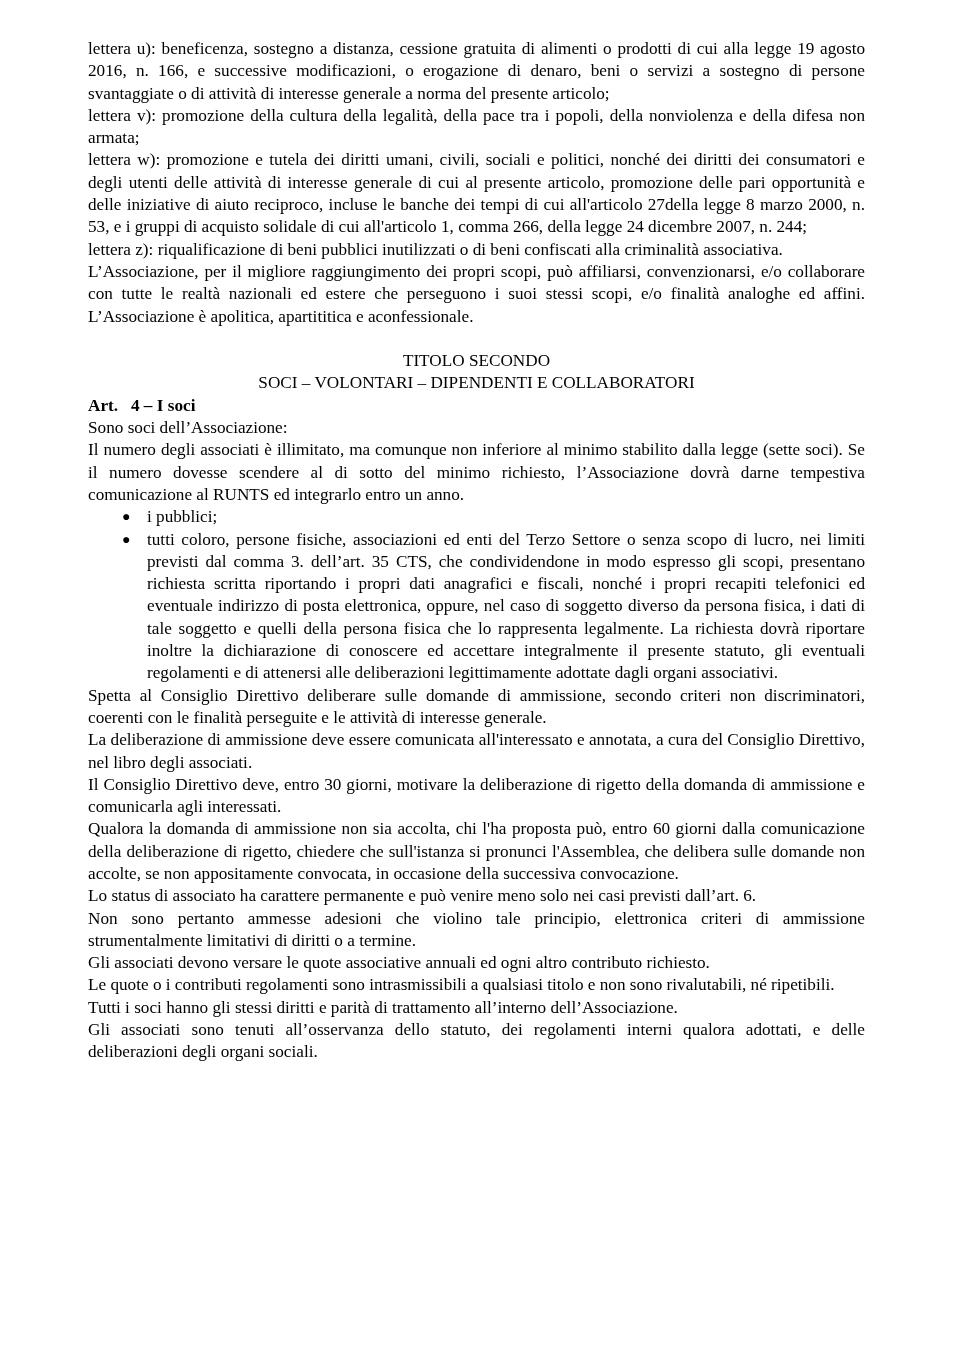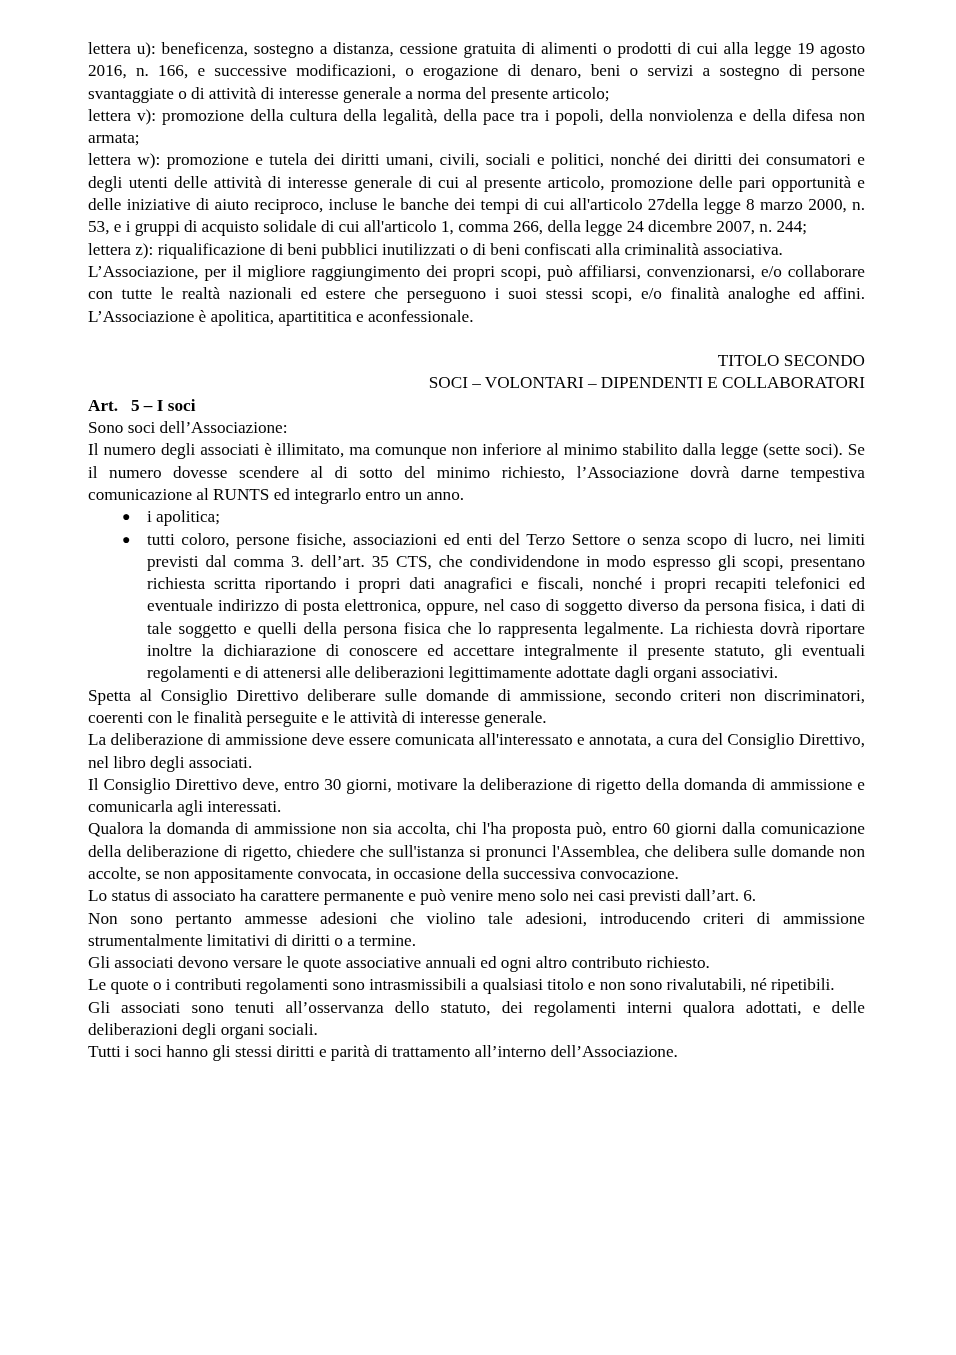--- a/index.html
+++ b/index.html
@@ -9,21 +9,21 @@
     left: 88px;
     top: 38px;
     width: 777px;
     font-family: "Liberation Serif", serif;
     font-size: 17.2px;
     line-height: 22.3px;
     color: #000000;
   }
   .para { margin: 0; text-align: justify; }
   .spacer { height: 22.3px; }
-  .center { text-align: right; margin: 0; }
+  .center { text-align: center; margin: 0; }
   .art-heading { font-weight: bold; margin: 0; white-space: pre; }
   ul.bullets {
     list-style: none;
     margin: 0;
     padding: 0 0 0 59px;
   }
   ul.bullets li {
     position: relative;
     text-align: justify;
   }
@@ -43,40 +43,40 @@
   <p class="para">lettera v): promozione della cultura della legalità, della pace tra i popoli, della nonviolenza e della difesa non armata;</p>
   <p class="para">lettera w): promozione e tutela dei diritti umani, civili, sociali e politici, nonché dei diritti dei consumatori e degli utenti delle attività di interesse generale di cui al presente articolo, promozione delle pari opportunità e delle iniziative di aiuto reciproco, incluse le banche dei tempi di cui all'articolo 27della legge 8 marzo 2000, n. 53, e i gruppi di acquisto solidale di cui all'articolo 1, comma 266, della legge 24 dicembre 2007, n. 244;</p>
   <p class="para">lettera z): riqualificazione di beni pubblici inutilizzati o di beni confiscati alla criminalità associativa.</p>
   <p class="para">L’Associazione, per il migliore raggiungimento dei propri scopi, può affiliarsi, convenzionarsi, e/o collaborare con tutte le realtà nazionali ed estere che perseguono i suoi stessi scopi, e/o finalità analoghe ed affini. L’Associazione è apolitica, apartititica e aconfessionale.</p>
 
   <div class="spacer"></div>
 
   <p class="center">TITOLO SECONDO</p>
   <p class="center">SOCI – VOLONTARI – DIPENDENTI E COLLABORATORI</p>
 
-  <p class="art-heading">Art.   5 – I soci</p>
+  <p class="art-heading">Art.   4 – I soci</p>
 
   <p class="para">Sono soci dell’Associazione:</p>
   <p class="para">Il numero degli associati è illimitato, ma comunque non inferiore al minimo stabilito dalla legge (sette soci). Se il numero dovesse scendere al di sotto del minimo richiesto, l’Associazione dovrà darne tempestiva comunicazione al RUNTS ed integrarlo entro un anno.</p>
 
   <ul class="bullets">
     <li>
       <span class="bullet">●</span>
-      <span>i apolitica;</span>
+      <span>i pubblici;</span>
     </li>
     <li>
       <span class="bullet">●</span>
       <span>tutti coloro, persone fisiche, associazioni ed enti del Terzo Settore o senza scopo di lucro, nei limiti previsti dal comma 3. dell’art. 35 CTS, che condividendone in modo espresso gli scopi, presentano richiesta scritta riportando i propri dati anagrafici e fiscali, nonché i propri recapiti telefonici ed eventuale indirizzo di posta elettronica, oppure, nel caso di soggetto diverso da persona fisica, i dati di tale soggetto e quelli della persona fisica che lo rappresenta legalmente. La richiesta dovrà riportare inoltre la dichiarazione di conoscere ed accettare integralmente il presente statuto, gli eventuali regolamenti e di attenersi alle deliberazioni legittimamente adottate dagli organi associativi.</span>
     </li>
   </ul>
 
   <p class="para">Spetta al Consiglio Direttivo deliberare sulle domande di ammissione, secondo criteri non discriminatori, coerenti con le finalità perseguite e le attività di interesse generale.</p>
   <p class="para">La deliberazione di ammissione deve essere comunicata all'interessato e annotata, a cura del Consiglio Direttivo, nel libro degli associati.</p>
   <p class="para">Il Consiglio Direttivo deve, entro 30 giorni, motivare la deliberazione di rigetto della domanda di ammissione e comunicarla agli interessati.</p>
   <p class="para">Qualora la domanda di ammissione non sia accolta, chi l'ha proposta può, entro 60 giorni dalla comunicazione della deliberazione di rigetto, chiedere che sull'istanza si pronunci l'Assemblea, che delibera sulle domande non accolte, se non appositamente convocata, in occasione della successiva convocazione.</p>
   <p class="para">Lo status di associato ha carattere permanente e può venire meno solo nei casi previsti dall’art. 6.</p>
-  <p class="para">Non sono pertanto ammesse adesioni che violino tale adesioni, introducendo criteri di ammissione strumentalmente limitativi di diritti o a termine.</p>
+  <p class="para">Non sono pertanto ammesse adesioni che violino tale principio, elettronica criteri di ammissione strumentalmente limitativi di diritti o a termine.</p>
   <p class="para">Gli associati devono versare le quote associative annuali ed ogni altro contributo richiesto.</p>
   <p class="para">Le quote o i contributi regolamenti sono intrasmissibili a qualsiasi titolo e non sono rivalutabili, né ripetibili.</p>
+  <p class="para">Tutti i soci hanno gli stessi diritti e parità di trattamento all’interno dell’Associazione.</p>
   <p class="para">Gli associati sono tenuti all’osservanza dello statuto, dei regolamenti interni qualora adottati, e delle deliberazioni degli organi sociali.</p>
-  <p class="para">Tutti i soci hanno gli stessi diritti e parità di trattamento all’interno dell’Associazione.</p>
 
 </div>
 
 </body></html>

